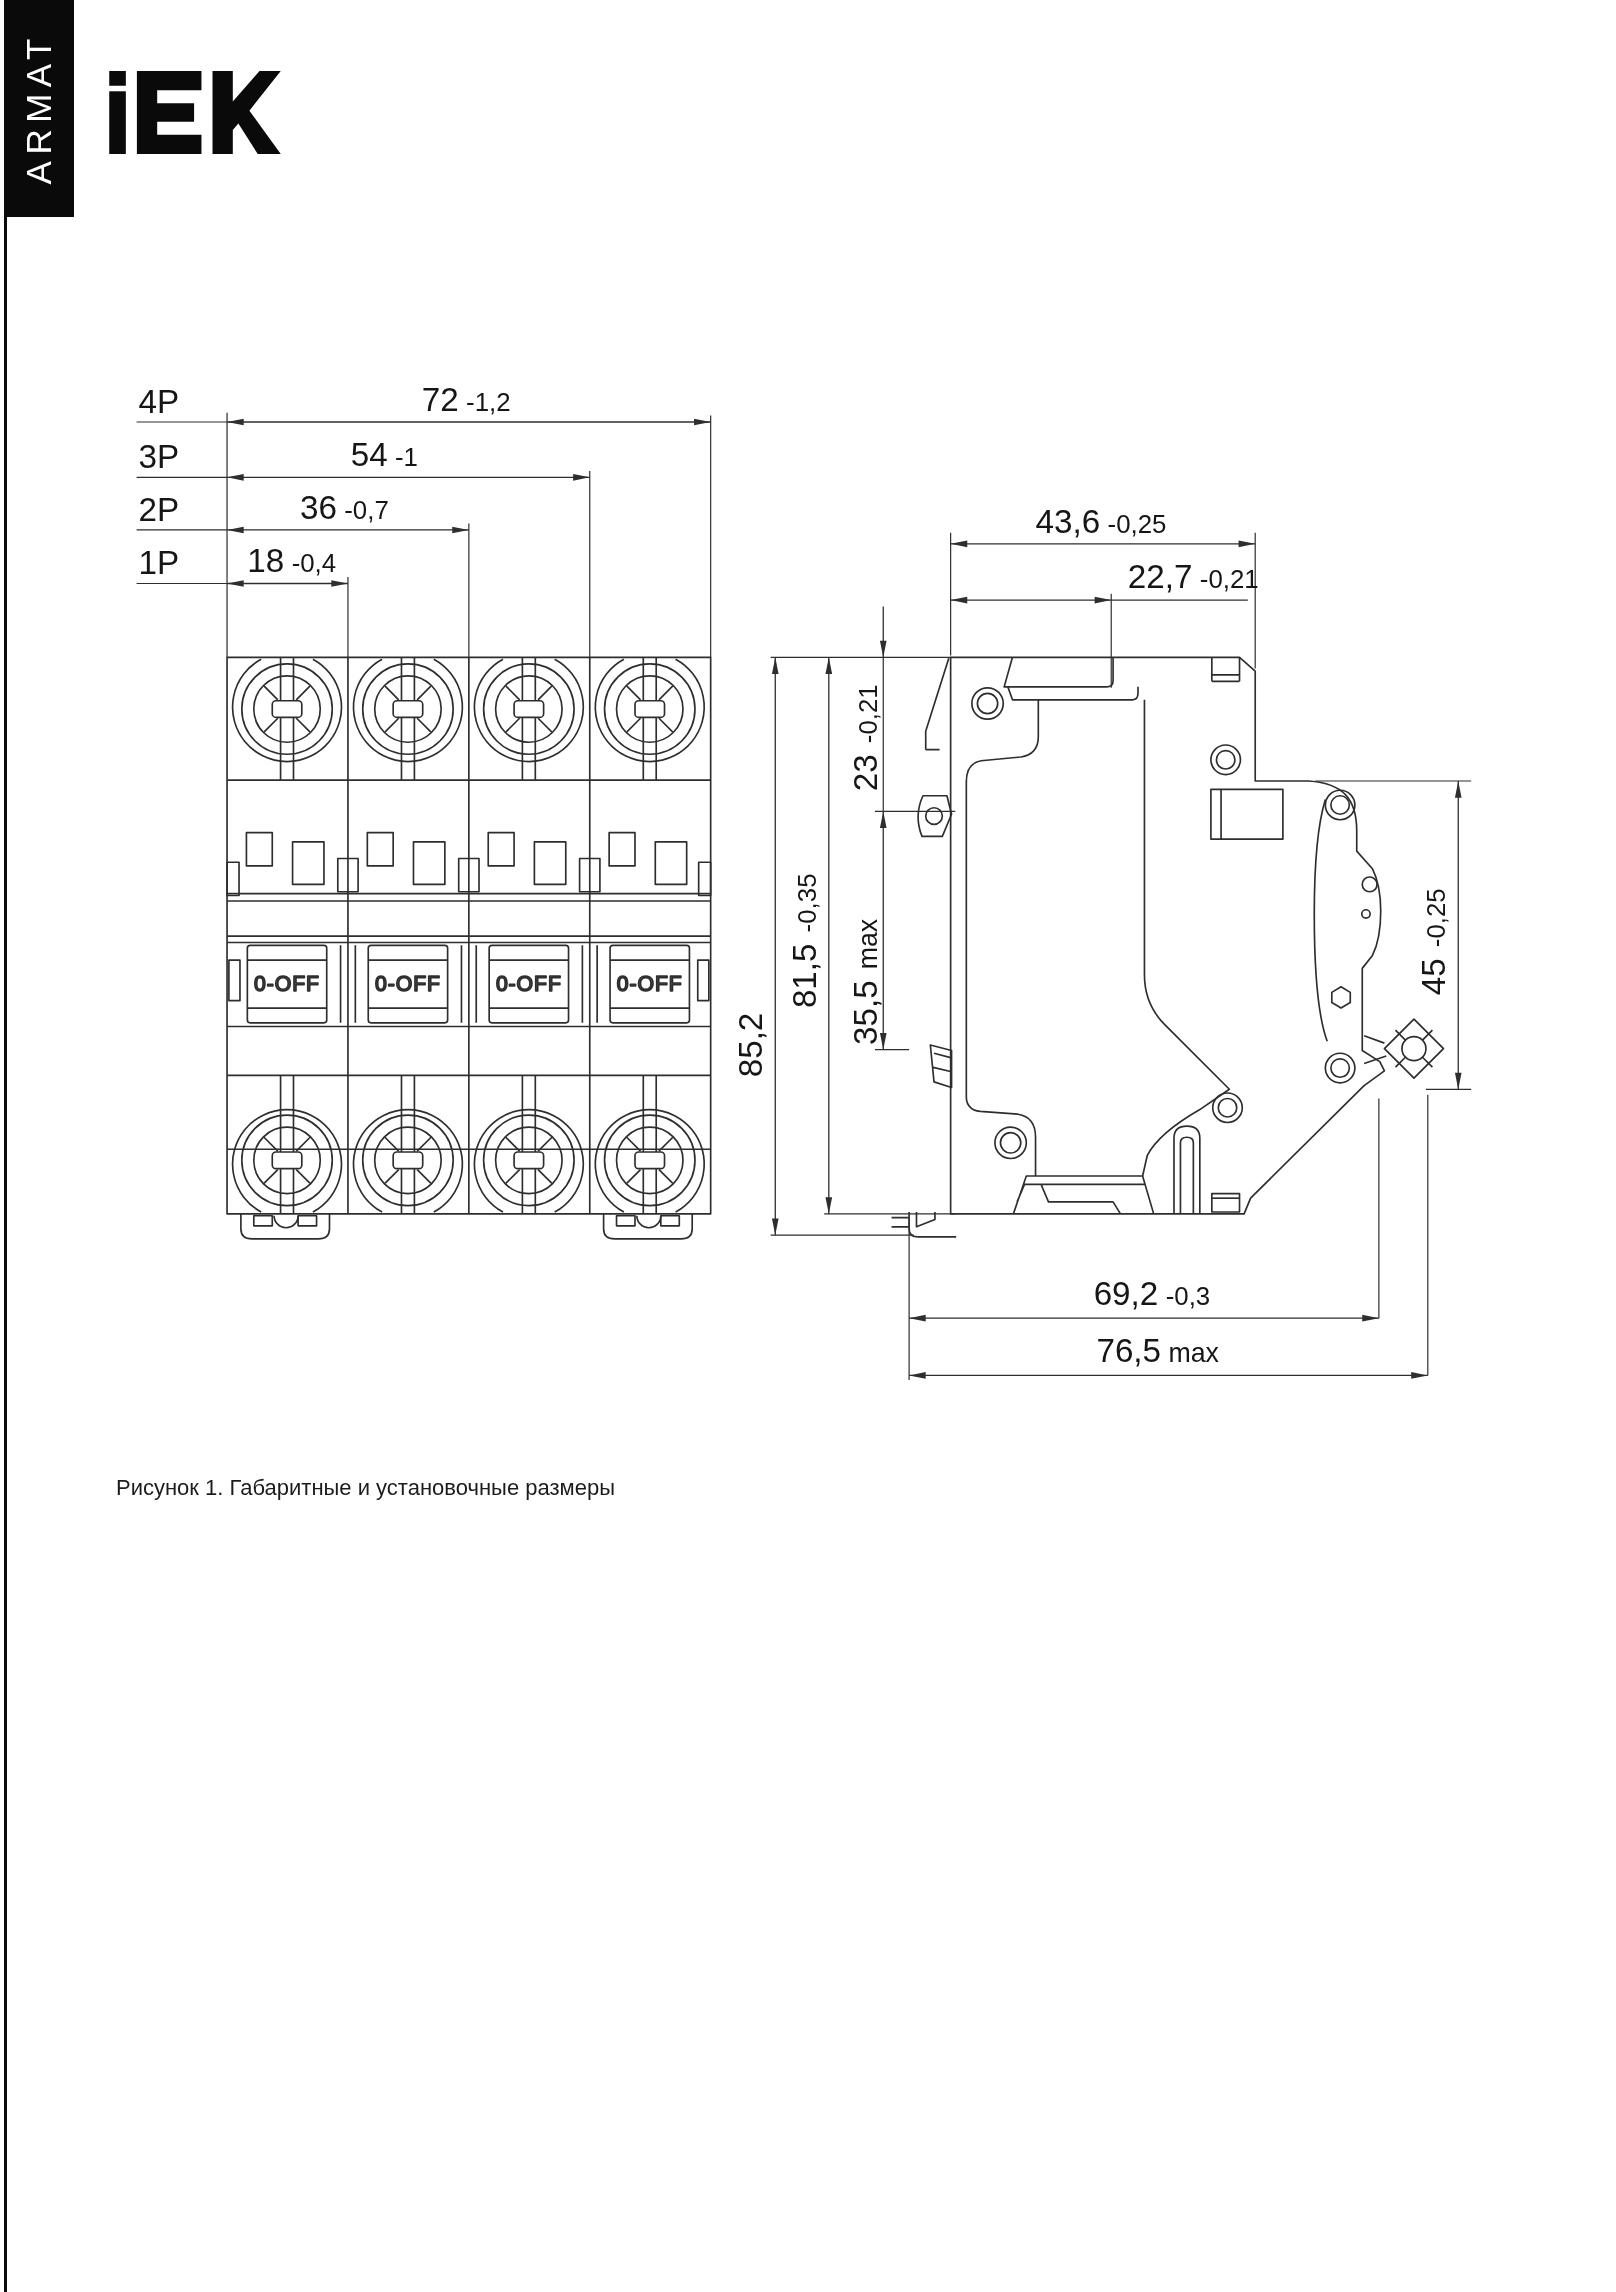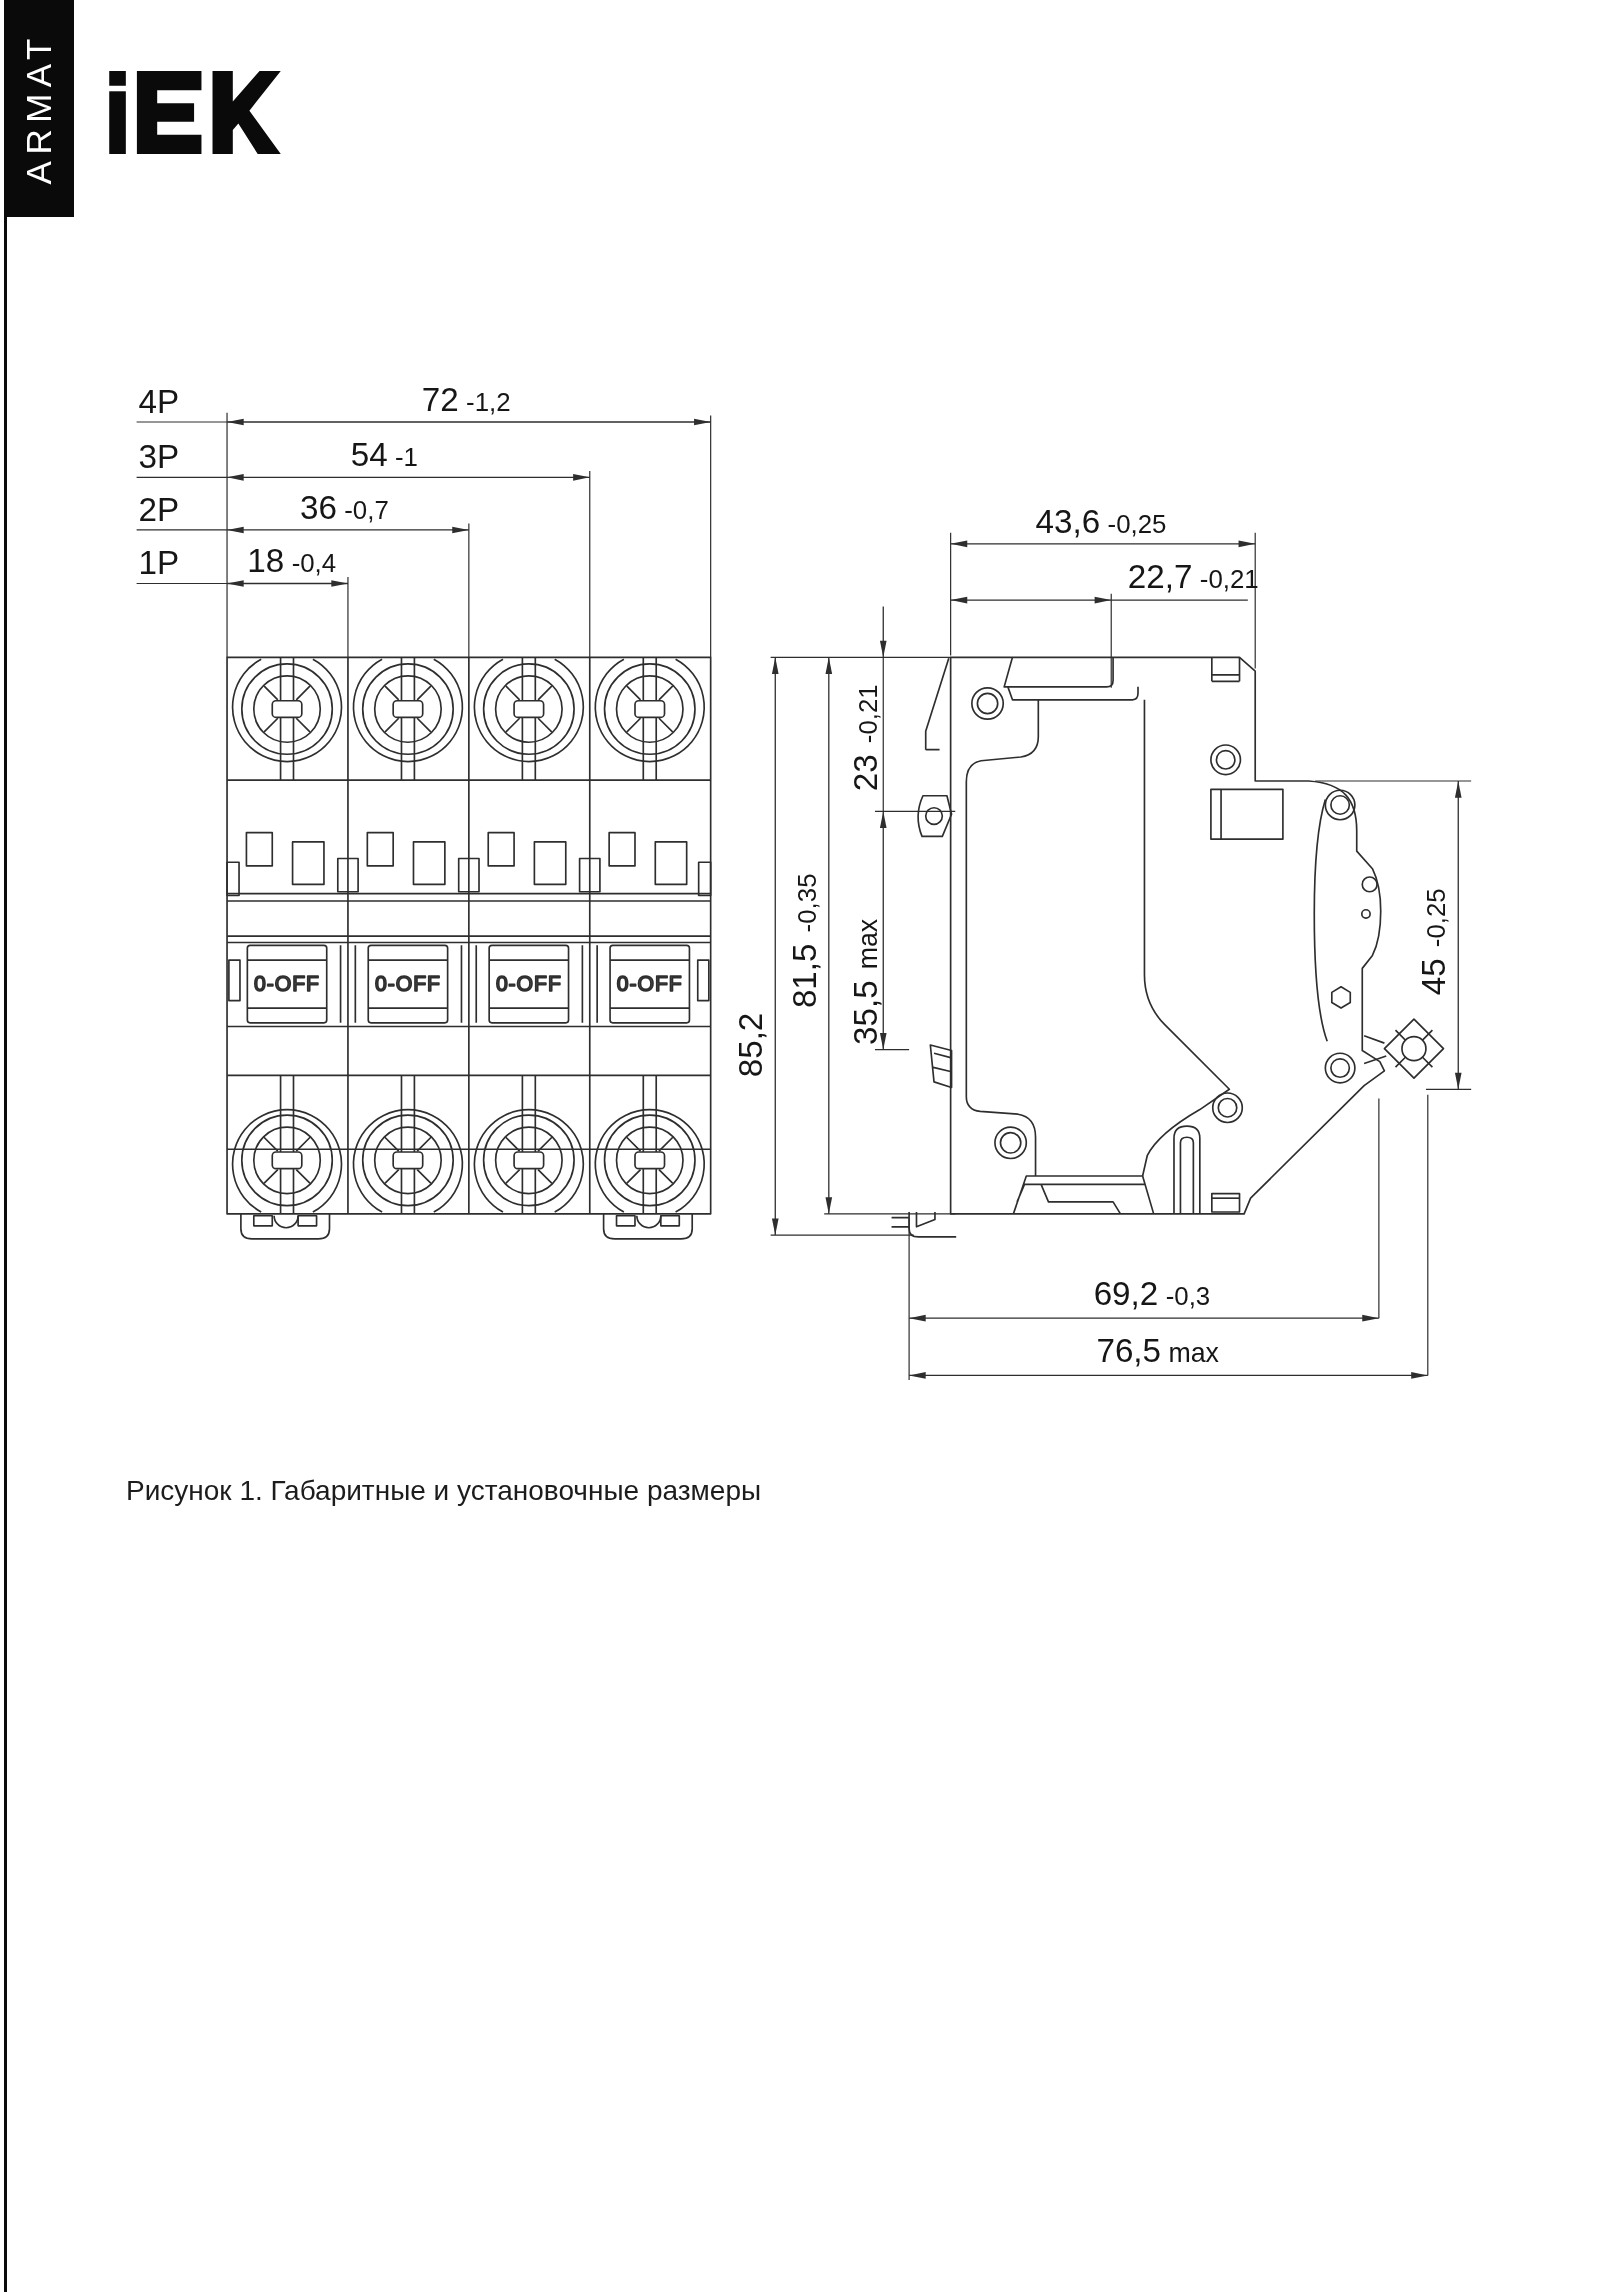--- a/index.html
+++ b/index.html
@@ -5,21 +5,21 @@
   html,body{margin:0;padding:0;background:#fff;}
   .page{position:relative;width:1617px;height:2293px;background:#ffffff;overflow:hidden;
         font-family:"Liberation Sans",sans-serif;color:#161616;}
   .left-border{position:absolute;left:3.7px;top:215px;width:3.7px;height:2078px;background:#0a0a0a;}
   .armat-bar{position:absolute;left:3.7px;top:0;width:70px;height:217px;background:#0a0a0a;
              display:flex;align-items:center;justify-content:center;}
   .armat-bar span{writing-mode:vertical-rl;transform:rotate(180deg);color:#ffffff;
              font-size:35px;letter-spacing:6.5px;font-weight:500;}
   .logo{position:absolute;left:109px;top:71px;width:172px;height:83px;}
   .drawing{position:absolute;left:0;top:0;width:1617px;height:2293px;}
-  .caption{position:absolute;left:126px;top:1475px;font-size:28px;color:#1c1c1c;}
+  .caption{position:absolute;left:116px;top:1475px;font-size:22px;color:#1c1c1c;}
   
   .g{stroke:#2e2e2e;stroke-width:1.8;fill:none;stroke-linejoin:round;}
   .gf{stroke:#2e2e2e;stroke-width:1.8;fill:#ffffff;stroke-linejoin:round;}
   .dim{stroke:#2e2e2e;stroke-width:1.4;fill:none;}
   .ext{stroke:#2e2e2e;stroke-width:1.3;fill:none;}
   .arr{marker-start:url(#ah);marker-end:url(#ah);}
   .arrE{marker-end:url(#ah);}
   text{fill:#161616;}
   .tp{font-size:36px;}
   .tv{font-size:36px;}

